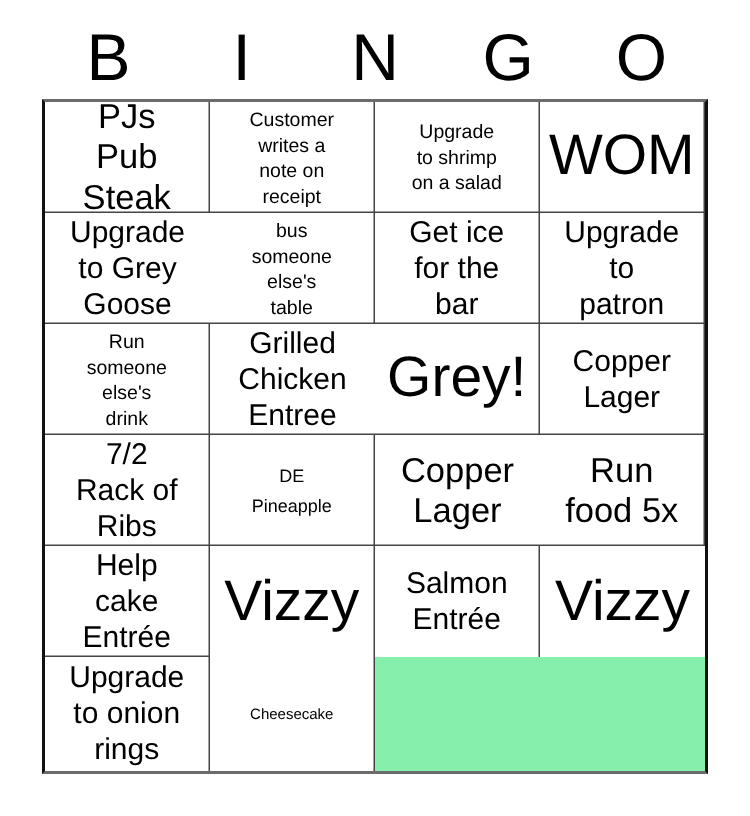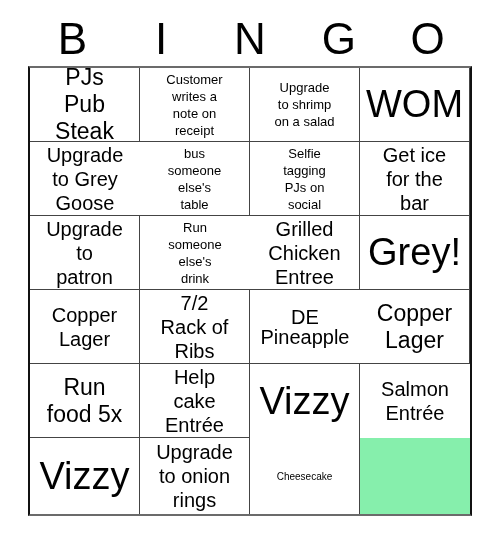--- a/index.html
+++ b/index.html
@@ -84,21 +84,21 @@
     font-family: "Liberation Sans", sans-serif;
     color: #000000;
     white-space: pre-line;
     word-break: normal;
   }
 
   
   .fs-xl  { font-size: 38px; line-height: 33px; }
   .fs-lg  { font-size: 23px; line-height: 27px; }
   .fs-md  { font-size: 20px; line-height: 24px; }
-  .fs-sm  { font-size: 20px; line-height: 20px; }
+  .fs-sm  { font-size: 12px; line-height: 20px; }
   .fs-xs  { font-size: 13px; line-height: 17px; }
   .fs-xxs { font-size: 10px; line-height: 15px; }
 </style>
 </head>
 <body>
 
 <div id="bingo-card">
 
   <div class="header-row">
     <div class="header-letter">B</div>
@@ -135,26 +135,20 @@
 to Grey
 Goose</span>
     </div>
     <div class="cell">
       <span class="cell-text fs-xs">bus
 someone
 else's
 table</span>
     </div>
     <div class="cell">
-      <span class="cell-text fs-xs">Selfie
-tagging
-PJs on
-social</span>
-    </div>
-    <div class="cell">
       <span class="cell-text fs-md">Get ice
 for the
 bar</span>
     </div>
     <div class="cell">
       <span class="cell-text fs-md">Upgrade
 to
 patron</span>
     </div>
 

